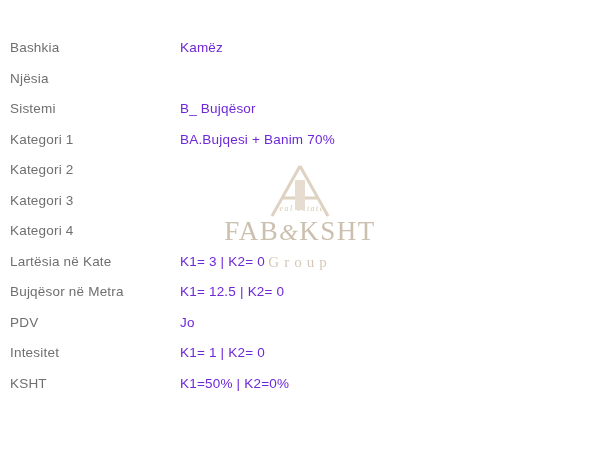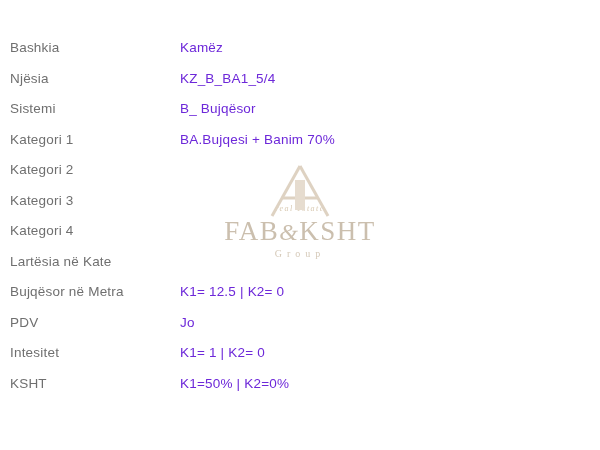--- a/index.html
+++ b/index.html
@@ -59,24 +59,24 @@
     letter-spacing: 1.5px;
     color: #cbbfae;
     line-height: 1.05;
   }
   .wm-name .amp {
     font-style: italic;
     font-size: 24px;
   }
   .wm-group {
     font-family: "Liberation Serif", serif;
-    font-size: 10px;
+    font-size: 15px;
     letter-spacing: 5px;
     color: #d5c9b8;
-    margin-top: 3px;
+    margin-top: 9px;
   }
 
   
   .table {
     position: absolute;
     left: 0;
     top: 40px;
     width: 600px;
   }
   .row {
@@ -128,21 +128,20 @@
 
   <div class="table">
 
     <div class="row">
       <div class="cell-label">Bashkia</div>
       <div class="cell-value">Kamëz</div>
     </div>
 
     <div class="row">
       <div class="cell-label">Njësia</div>
-      <div class="cell-value">KZ_B_BA1_5/4</div>
     </div>
 
     <div class="row">
       <div class="cell-label">Sistemi</div>
       <div class="cell-value">B_ Bujqësor</div>
     </div>
 
     <div class="row">
       <div class="cell-label">Kategori 1</div>
       <div class="cell-value">BA.Bujqesi + Banim 70%</div>
@@ -157,20 +156,21 @@
       <div class="cell-value"></div>
     </div>
 
     <div class="row">
       <div class="cell-label">Kategori 4</div>
       <div class="cell-value"></div>
     </div>
 
     <div class="row">
       <div class="cell-label">Lartësia në Kate</div>
+      <div class="cell-value">K1= 3 | K2= 0</div>
     </div>
 
     <div class="row">
       <div class="cell-label">Bujqësor në Metra</div>
       <div class="cell-value">K1= 12.5 | K2= 0</div>
     </div>
 
     <div class="row">
       <div class="cell-label">PDV</div>
       <div class="cell-value">Jo</div>

